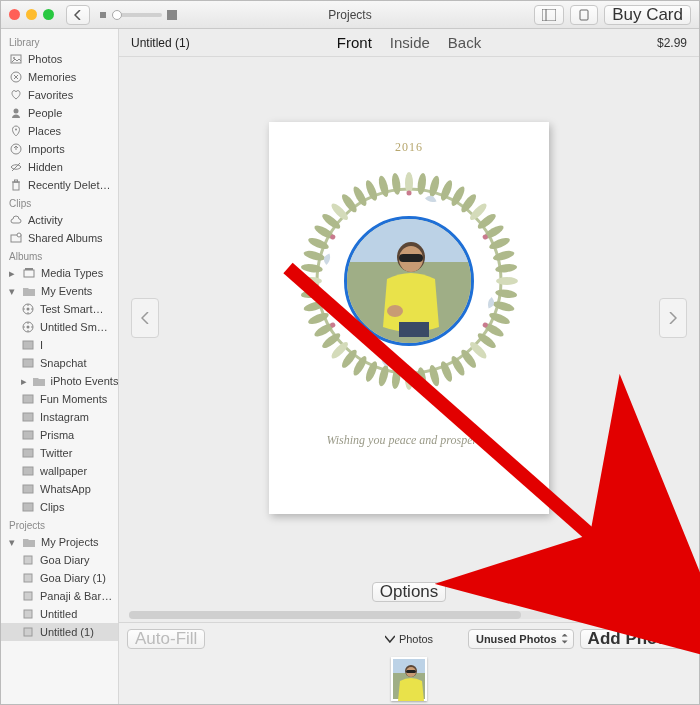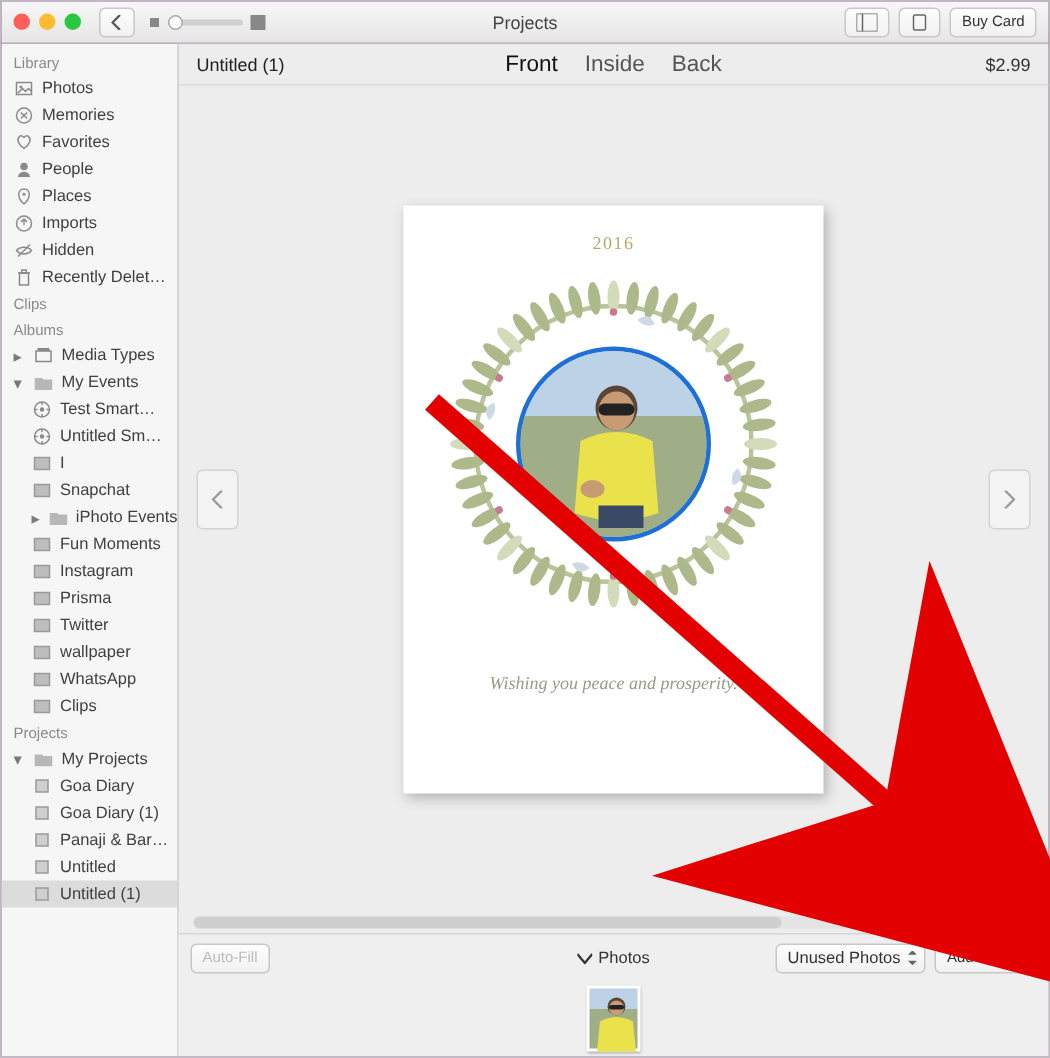--- a/index.html
+++ b/index.html
@@ -1,24 +1,24 @@
 <!DOCTYPE html>
 <html><head>
 <meta charset="utf-8">
 <style>
   * { box-sizing: border-box; margin: 0; padding: 0; }
   body { font-family: -apple-system, "Helvetica Neue", Arial, sans-serif; font-size: 12px; color: #333; background: #fff; width: 700px; height: 705px; overflow: hidden; position: relative; }
-  .window { width: 700px; height: 705px; background: #701a75; display: flex; flex-direction: column; border: 1px solid #bbb; }
+  .window { width: 700px; height: 705px; background: #6d28d9; display: flex; flex-direction: column; border: 1px solid #bbb; }
   
   .titlebar { height: 28px; background: linear-gradient(#f7f7f7,#e6e6e6); border-bottom: 1px solid #c9c9c9; display: flex; align-items: center; padding: 0 8px; position: relative; }
   .traffic { display: flex; gap: 6px; }
   .dot { width: 11px; height: 11px; border-radius: 50%; }
   .red { background: #ff5f57; } .yellow { background: #febc2e; } .green { background: #28c840; }
   .tb-left { display:flex; align-items:center; gap:8px; margin-left:12px; }
-  .btn { background: linear-gradient(#fdfdfd,#f1f1f1); border: 1px solid #c8c8c8; border-radius: 4px; height: 20px; display:inline-flex; align-items:center; justify-content:center; padding: 0 7px; font-size:10px; color:#333; }
+  .btn { background: linear-gradient(#fdfdfd,#f1f1f1); border: 1px solid #c8c8c8; border-radius: 4px; height: 20px; display:inline-flex; align-items:center; justify-content:center; padding: 0 7px; font-size:17px; color:#333; }
   .btn svg { display:block; }
   .slider { width: 50px; height: 4px; background:#d0d0d0; border-radius:2px; position:relative; }
   .slider .knob { position:absolute; left:0; top:-3px; width:10px; height:10px; background:#fff; border:1px solid #aaa; border-radius:50%; }
   .title { position:absolute; left:50%; transform:translateX(-50%); font-size:12px; color:#444; }
   .tb-right { margin-left:auto; display:flex; gap:6px; }
   
   .main { flex:1; display:flex; min-height:0; }
   .sidebar { width:118px; background:#f6f6f6; border-right:1px solid #d7d7d7; overflow:hidden; font-size:11px; color:#404040; padding-top:4px; }
   .section-h { color:#8a8a8a; font-size:10px; padding:4px 8px 2px; }
   .sb-item { display:flex; align-items:center; gap:5px; padding:2px 6px 2px 8px; white-space:nowrap; overflow:hidden; text-overflow:ellipsis; cursor:default; }
@@ -44,21 +44,21 @@
   .photo-ring { position:absolute; left:50%; top:50%; width:130px; height:130px; transform:translate(-50%,-50%); border-radius:50%; border:3px solid #1e6fd6; overflow:hidden; background:#cfd8c8; }
   .photo { width:100%; height:100%; background: linear-gradient(#bcd2e6 0 35%, #9fae86 35% 100%); position:relative; }
   .person { position:absolute; left:22px; top:18px; width:88px; height:100px; }
   .card-msg { font-family: Georgia, serif; font-style: italic; font-size:12px; color:#9a9a88; margin-top:32px; }
   
   .hscroll { height:14px; background:#ededed; display:flex; align-items:center; padding:0 10px; }
   .hscroll-track { flex:1; height:8px; background:#e4e4e4; border-radius:4px; position:relative; }
   .hscroll-thumb { position:absolute; left:0; width:70%; height:100%; background:#cfcfcf; border-radius:4px; }
   .bottombar { height:32px; border-top:1px solid #d6d6d6; display:flex; align-items:center; padding:0 8px; gap:6px; background:#efefef; }
   .bottombar .center { position:absolute; left:50%; transform:translateX(-50%); display:flex; align-items:center; gap:4px; font-size:11px; color:#333; }
-  .bottombar .right { margin-left:auto; display:flex; gap:6px; }
+  .bottombar .right { margin-left:auto; display:flex; gap:6px;font-weight:bold; }
   .select { background:linear-gradient(#fdfdfd,#f1f1f1); border:1px solid #c8c8c8; border-radius:4px; height:20px; padding:0 16px 0 7px; font-size:11px; color:#333; display:inline-flex; align-items:center; position:relative; }
   .select::after { content:""; position:absolute; right:5px; top:4px; width:6px; height:10px; background:
      linear-gradient(#666,#666); clip-path: polygon(50% 0,100% 30%,0 30%,50% 0,0 70%,100% 70%,50% 100%,0 70%);
   }
   .btn.disabled { color:#bbb; }
   .thumbs { flex: 0 0 50px; min-height:0; background:#efefef; display:flex; align-items:center; justify-content:center; gap:8px; }
   .thumb { width:36px; height:44px; background:#fff; box-shadow:0 1px 2px rgba(0,0,0,0.3); position:relative; overflow:hidden; }
   .thumb-inner { position:absolute; inset:2px; background: linear-gradient(#bcd2e6 0 35%, #9fae86 35% 100%); }
   
   .arrow-overlay { position:absolute; pointer-events:none; left:108px; top:0; width:592px; height:705px; }
@@ -182,20 +182,39 @@
               <svg width="12" height="12">
                 <rect x="3" y="3" width="6" height="8" fill="none" stroke="#8a8a8a"></rect>
                 <line x1="2" y1="3" x2="10" y2="3" stroke="#8a8a8a"></line>
                 <rect x="4.5" y="1" width="3" height="2" fill="none" stroke="#8a8a8a"></rect>
               </svg>
             </span>
             <span>Recently Delet…</span>
           </div>
         </div>
       <div class="section-h">Clips</div>
+      <div id="shared-list">
+          <div class="sb-item ">
+            <span class="sb-ico">
+              <svg width="12" height="10">
+                <path d="M3 8a2 2 0 010-4 3 3 0 016 0 2 2 0 010 4H3z" fill="none" stroke="#8a8a8a"></path>
+              </svg>
+            </span>
+            <span>Activity</span>
+          </div>
+          <div class="sb-item ">
+            <span class="sb-ico">
+              <svg width="12" height="12">
+                <rect x="1" y="3" width="10" height="7" fill="none" stroke="#8a8a8a"></rect>
+                <circle cx="9" cy="3" r="2" fill="#fff" stroke="#8a8a8a"></circle>
+              </svg>
+            </span>
+            <span>Shared Albums</span>
+          </div>
+        </div>
       <div class="section-h">Albums</div>
       <div class="sb-item">
         <span class="tri">▸</span>
         <span class="sb-ico">
             <svg width="12" height="12">
               <rect x="1" y="3" width="10" height="7" fill="none" stroke="#888"></rect>
               <rect x="2" y="1" width="8" height="2" fill="#888"></rect>
             </svg>
           </span>
         <span>Media Types</span>
@@ -568,20 +587,23 @@
                   <ellipse cx="26" cy="74" rx="8" ry="6" fill="#c89b74"></ellipse>
                   <rect x="30" y="85" width="30" height="15" fill="#3a4a66"></rect>
                 </svg>
               </div>
             </div>
           </div>
           <div class="card-msg">Wishing you peace and prosperity.</div>
         </div>
       </div>
 
+      <div style="display:flex; justify-content:center; padding:4px 0 6px;">
+        <div class="btn">Options</div>
+      </div>
 
       <div class="hscroll">
         <div class="hscroll-track">
             <div class="hscroll-thumb"></div>
           </div>
       </div>
 
       <div class="bottombar" style="position:relative">
         <div class="btn disabled">Auto-Fill</div>
         <div class="center">

